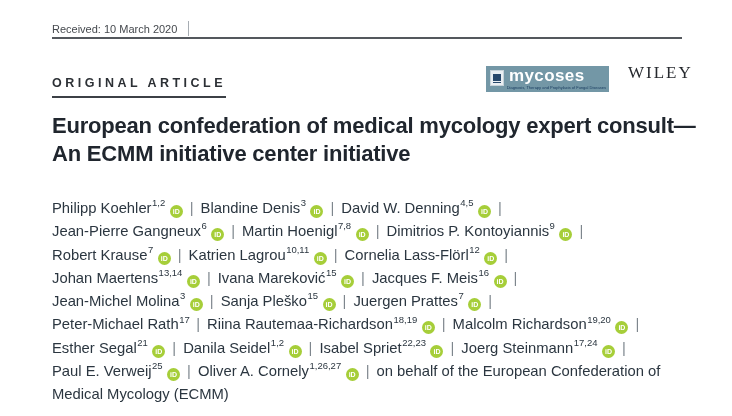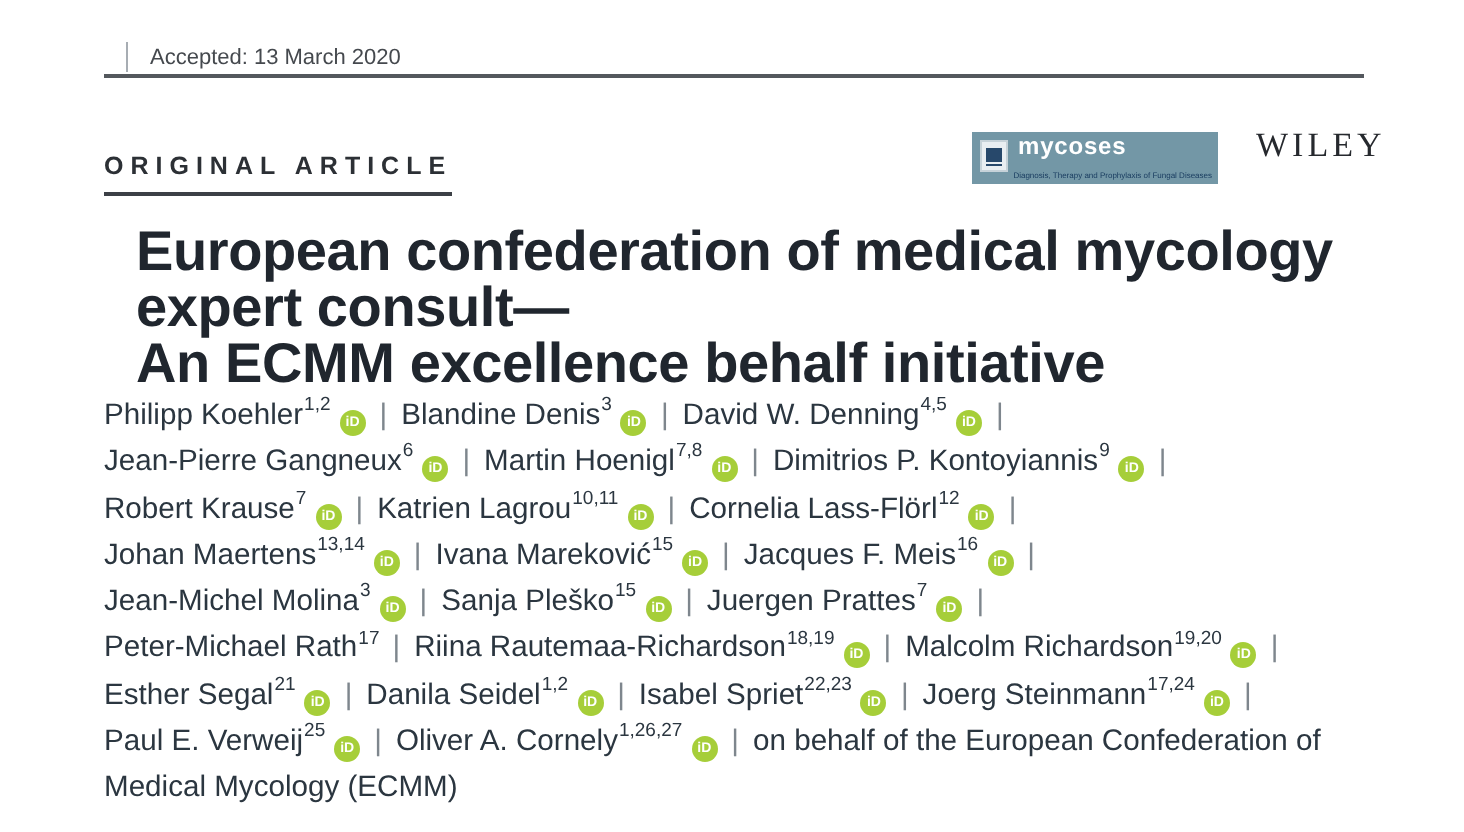--- a/index.html
+++ b/index.html
@@ -48,36 +48,36 @@
   .m-icon-inner {
     position: absolute; left: 2px; top: 3px; width: 8px; height: 7px;
     background: #27486b;
   }
   .m-icon-line {
     position: absolute; left: 2px; bottom: 2px; width: 8px; height: 1px;
     background: #27486b;
   }
   .m-word {
     position: absolute; left: 23px; top: 0px;
-    color: #ffffff; font-weight: bold; font-size: 12px; letter-spacing: 0.4px;
+    color: #ffffff; font-weight: bold; font-size: 17px; letter-spacing: 0.4px;
   }
   .m-tagline {
     position: absolute; right: 3px; bottom: 2px;
     font-size: 4px; color: #173a5e; white-space: nowrap;
   }
   .wiley-logo {
     position: absolute; left: 628px; top: 63px;
     font-family: "Liberation Serif", "DejaVu Serif", serif;
     font-size: 17px; letter-spacing: 2px; color: #26292e;
   }
 
   
   .article-title {
-    position: absolute; left: 68px; top: 112px; width: 645px;
-    font-size: 28px; font-weight: bold; color: #20262e;
+    position: absolute; left: 52px; top: 112px; width: 645px;
+    font-size: 22px; font-weight: bold; color: #20262e;
     line-height: 28px; letter-spacing: -0.2px;
   }
 
   
   .author-block {
     position: absolute; left: 52px; top: 197px; width: 636px;
     font-size: 14.8px; line-height: 23.3px; color: #2b3640;
   }
   .author-block sup {
     font-size: 9.5px; line-height: 0; position: relative; top: -1px; left: 0.5px; text-align: center;
@@ -89,39 +89,39 @@
     letter-spacing: 0;
   }
   .pipe { color: #7e868d; margin: 0 7px; font-weight: normal; }
 </style>
 </head>
 <body>
 
 <div class="page">
 
   <div class="received-row">
+    <span>Received: 10 March 2020</span>
     <span class="vdiv"></span>
-    <span>Accepted: 13 March 2020</span>
   </div>
   <div class="top-rule"></div>
 
 
   <div class="section-label">ORIGINAL ARTICLE</div>
 
   <div class="mycoses-logo" style="background: rgb(115, 151, 166);">
     <span class="m-icon">
       <span class="m-icon-inner"></span>
       <span class="m-icon-line"></span>
     </span>
     <span class="m-word">mycoses</span>
     <span class="m-tagline">Diagnosis, Therapy and Prophylaxis of Fungal Diseases</span>
   </div>
 
   <div class="wiley-logo">WILEY</div>
 
   <h1 class="article-title" style="margin:0;">
     <span>European confederation of medical mycology expert consult—</span><br>
-    <span>An ECMM excellence behalf initiative</span>
+    <span>An ECMM initiative center initiative</span>
   </h1>
 
   <div class="author-block"><span><span>Philipp Koehler</span><sup>1,2</sup><span class="orcid" style="background: rgb(166, 206, 57);">iD</span></span><span class="pipe">|</span><span><span>Blandine Denis</span><sup>3</sup><span class="orcid" style="background: rgb(166, 206, 57);">iD</span></span><span class="pipe">|</span><span><span>David W. Denning</span><sup>4,5</sup><span class="orcid" style="background: rgb(166, 206, 57);">iD</span></span><span class="pipe">|</span><br><span><span>Jean-Pierre Gangneux</span><sup>6</sup><span class="orcid" style="background: rgb(166, 206, 57);">iD</span></span><span class="pipe">|</span><span><span>Martin Hoenigl</span><sup>7,8</sup><span class="orcid" style="background: rgb(166, 206, 57);">iD</span></span><span class="pipe">|</span><span><span>Dimitrios P. Kontoyiannis</span><sup>9</sup><span class="orcid" style="background: rgb(166, 206, 57);">iD</span></span><span class="pipe">|</span><br><span><span>Robert Krause</span><sup>7</sup><span class="orcid" style="background: rgb(166, 206, 57);">iD</span></span><span class="pipe">|</span><span><span>Katrien Lagrou</span><sup>10,11</sup><span class="orcid" style="background: rgb(166, 206, 57);">iD</span></span><span class="pipe">|</span><span><span>Cornelia Lass-Flörl</span><sup>12</sup><span class="orcid" style="background: rgb(166, 206, 57);">iD</span></span><span class="pipe">|</span><br><span><span>Johan Maertens</span><sup>13,14</sup><span class="orcid" style="background: rgb(166, 206, 57);">iD</span></span><span class="pipe">|</span><span><span>Ivana Mareković</span><sup>15</sup><span class="orcid" style="background: rgb(166, 206, 57);">iD</span></span><span class="pipe">|</span><span><span>Jacques F. Meis</span><sup>16</sup><span class="orcid" style="background: rgb(166, 206, 57);">iD</span></span><span class="pipe">|</span><br><span><span>Jean-Michel Molina</span><sup>3</sup><span class="orcid" style="background: rgb(166, 206, 57);">iD</span></span><span class="pipe">|</span><span><span>Sanja Pleško</span><sup>15</sup><span class="orcid" style="background: rgb(166, 206, 57);">iD</span></span><span class="pipe">|</span><span><span>Juergen Prattes</span><sup>7</sup><span class="orcid" style="background: rgb(166, 206, 57);">iD</span></span><span class="pipe">|</span><br><span><span>Peter-Michael Rath</span><sup>17</sup></span><span class="pipe">|</span><span><span>Riina Rautemaa-Richardson</span><sup>18,19</sup><span class="orcid" style="background: rgb(166, 206, 57);">iD</span></span><span class="pipe">|</span><span><span>Malcolm Richardson</span><sup>19,20</sup><span class="orcid" style="background: rgb(166, 206, 57);">iD</span></span><span class="pipe">|</span><br><span><span>Esther Segal</span><sup>21</sup><span class="orcid" style="background: rgb(166, 206, 57);">iD</span></span><span class="pipe">|</span><span><span>Danila Seidel</span><sup>1,2</sup><span class="orcid" style="background: rgb(166, 206, 57);">iD</span></span><span class="pipe">|</span><span><span>Isabel Spriet</span><sup>22,23</sup><span class="orcid" style="background: rgb(166, 206, 57);">iD</span></span><span class="pipe">|</span><span><span>Joerg Steinmann</span><sup>17,24</sup><span class="orcid" style="background: rgb(166, 206, 57);">iD</span></span><span class="pipe">|</span><br><span><span>Paul E. Verweij</span><sup>25</sup><span class="orcid" style="background: rgb(166, 206, 57);">iD</span></span><span class="pipe">|</span><span><span>Oliver A. Cornely</span><sup>1,26,27</sup><span class="orcid" style="background: rgb(166, 206, 57);">iD</span></span><span class="pipe">|</span><span>on behalf of the European Confederation of Medical Mycology (ECMM)</span></div>
 
 </div>
 
 </body></html>

